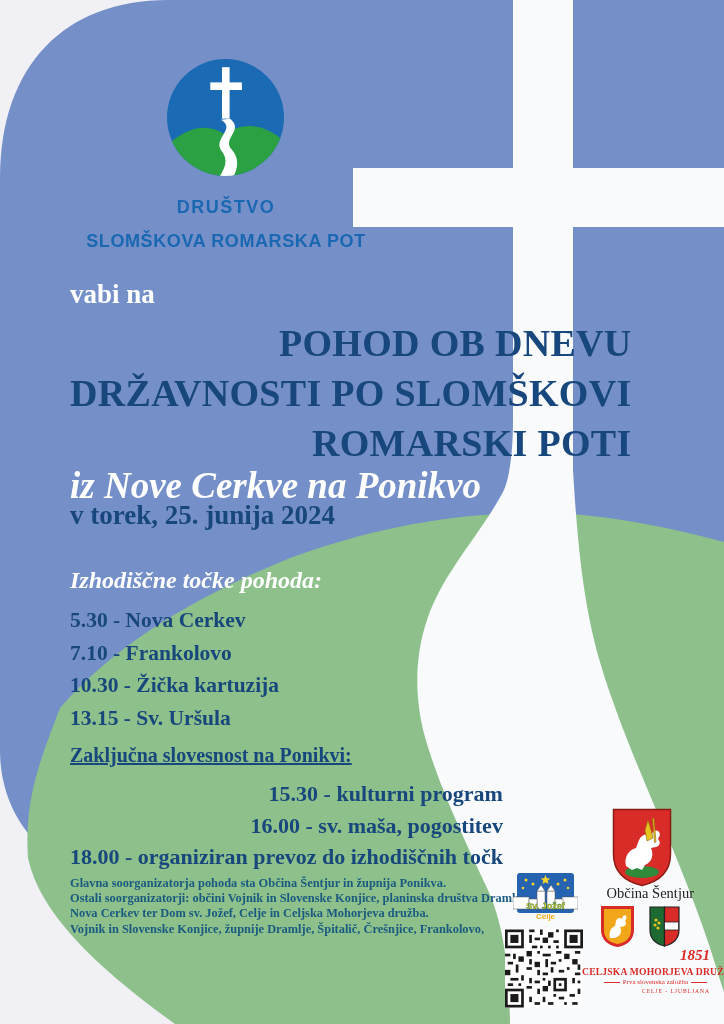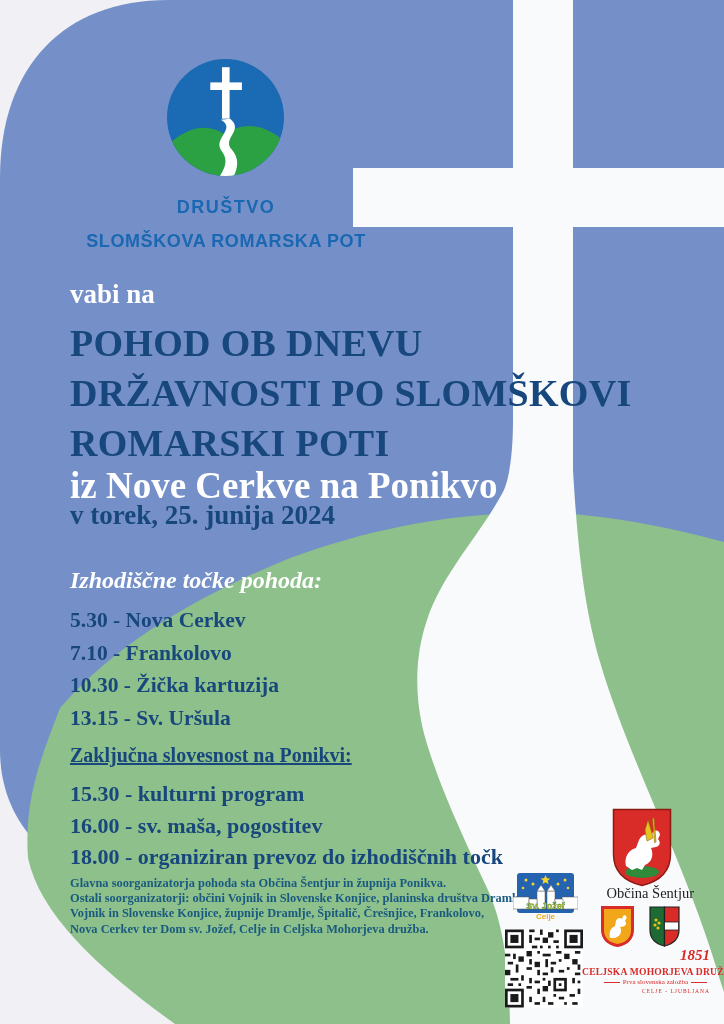--- a/index.html
+++ b/index.html
@@ -14,28 +14,28 @@
   .bg{position:absolute;left:0;top:0;width:724px;height:1024px;}
   .shape-blue{fill:var(--blue);} .shape-green{fill:var(--green);} .shape-path{fill:var(--shape-white);}
 
   .abs{position:absolute;}
   .org-block{left:70px;top:197px;width:312px;text-align:center;
     font-family:"Liberation Sans",sans-serif;font-weight:bold;color:var(--brand-blue);}
   .org-line1{font-size:18px;letter-spacing:1.5px;}
   .org-line2{font-size:18px;letter-spacing:0.6px;margin-top:13px;}
 
   .vabi{left:70px;top:279px;font-size:27px;font-weight:bold;color:var(--white-text);}
-  .title{left:70px;top:318px;font-size:38px;font-weight:bold;color:var(--navy);line-height:50px;letter-spacing:0.3px;}
-  .subtitle{left:70px;top:464px;font-size:37px;font-weight:bold;color:var(--white-text);}
+  .title{left:70px;top:318px;font-size:38px;font-weight:bold;color:var(--navy);line-height:50px;letter-spacing:0.3px;text-align:right;}
+  .subtitle{left:70px;top:464px;font-size:37px;font-weight:bold;font-style:italic;color:var(--white-text);}
   .date{left:70px;top:500px;font-size:27px;font-weight:bold;color:var(--navy);}
 
   .sp-heading{left:70px;top:567px;font-size:24px;font-weight:bold;font-style:italic;color:var(--white-text);}
   .sp-list{left:70px;top:604px;font-size:21.5px;font-weight:bold;color:var(--navy);line-height:32.5px;}
   .cl-heading{left:70px;top:744px;font-size:20px;font-weight:bold;color:var(--navy);text-decoration:underline;}
-  .cl-list{left:70px;top:778px;font-size:22px;font-weight:bold;color:var(--navy);line-height:31.5px;}
+  .cl-list{left:70px;top:778px;font-size:22px;font-weight:bold;color:var(--navy);line-height:31.5px;text-align:right;}
 
   .fine{left:70px;top:876px;font-size:12.4px;font-weight:bold;color:var(--fine);line-height:15.2px;}
 
   .logo-main{left:167px;top:59px;width:117px;height:117px;}
 
   .sentjur-coat{left:612px;top:808px;width:60px;height:79px;}
   .sentjur-label{left:590px;top:885px;width:104px;text-align:right;font-size:14.5px;color:#222;}
   .vojnik-coat{left:601px;top:906px;width:33px;height:41px;}
   .konjice-coat{left:649px;top:906px;width:31px;height:41px;}
 
@@ -121,22 +121,22 @@
   <div class="abs cl-heading">Zaključna slovesnost na Ponikvi:</div>
   <div class="abs cl-list">
     <div>15.30 - kulturni program</div>
     <div>16.00 - sv. maša, pogostitev</div>
     <div>18.00 - organiziran prevoz do izhodiščnih točk</div>
   </div>
 
   <div class="abs fine">
     <div>Glavna soorganizatorja pohoda sta Občina Šentjur in župnija Ponikva.</div>
     <div>Ostali soorganizatorji: občini Vojnik in Slovenske Konjice, planinska društva Dramlje,</div>
+    <div>Nova Cerkev ter Dom sv. Jožef, Celje in Celjska Mohorjeva družba.</div>
     <div>Vojnik in Slovenske Konjice, župnije Dramlje, Špitalič, Črešnjice, Frankolovo,</div>
-    <div>Nova Cerkev ter Dom sv. Jožef, Celje in Celjska Mohorjeva družba.</div>
   </div>
 
   <svg class="abs sentjur-coat" viewBox="0 0 60 79">
     <path d="M 1.5 1.5 H 58.5 V 46 C 58.5 65 45 74 30 77.5 C 15 74 1.5 65 1.5 46 Z" fill="var(--red)" stroke="#8c1b14" stroke-width="1.5"></path>
     <ellipse cx="30" cy="64" rx="17" ry="6" fill="#2f8a3a"></ellipse>
     <path fill="#ffffff" d="M 14 58 C 12 50 16 42 24 40 L 27 32 C 29 27 35 25 39 28 L 41 24 C 44 21 48 23 48 27
          L 46 31 C 49 34 48 38 44 39 L 39 40 C 42 47 40 54 33 57 L 30 62 L 25 60 L 20 62 Z"></path>
     <path fill="#e7c31f" stroke="#8c6b10" stroke-width="0.6" d="M 33 22 L 36 12 L 39 22 L 41 30 L 35 33 Z M 42 10 L 44 34 L 42.5 34.5 L 40.5 10.5 Z"></path>
   </svg>
   <div class="abs sentjur-label">Občina Šentjur</div>

